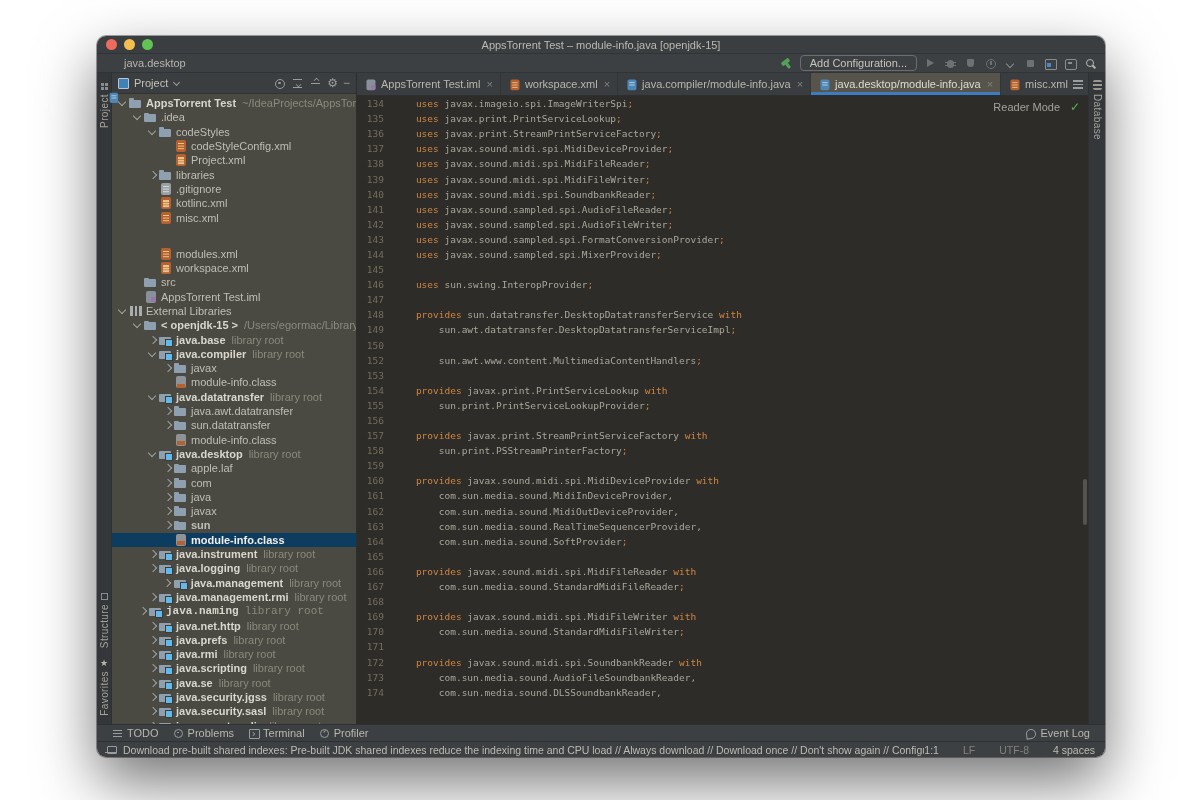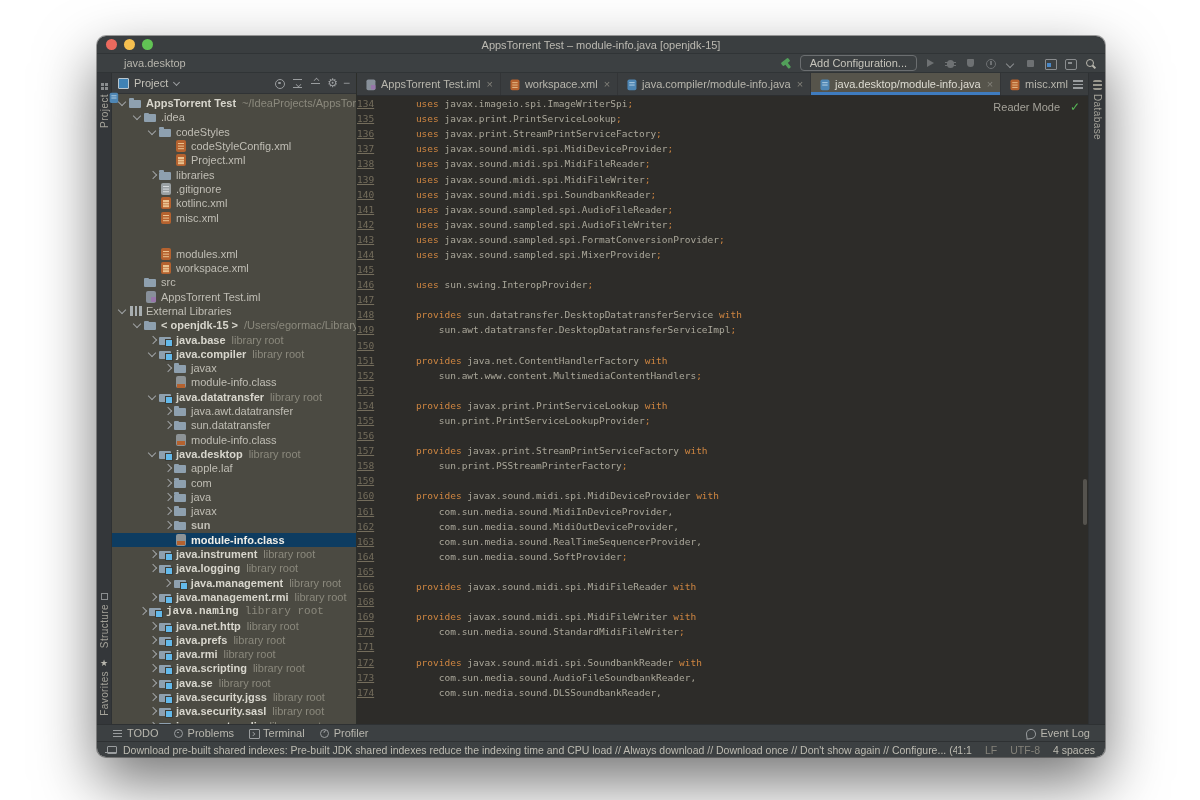--- a/index.html
+++ b/index.html
@@ -151,21 +151,21 @@
   .tabs{ display:flex; flex:1; min-width:0; overflow:hidden; }
   .tab{ display:flex; align-items:center; gap:4px; padding:0 7px; border-right:1px solid #333537;
     font-size:11px; color:#b8b6ad; white-space:nowrap; }
   .tab.active{ background:#56544b; color:#deDCd3; color:#dedcd3; box-shadow:inset 0 -3px 0 #3f7cbf; }
   .tab .t-ico{ transform:scale(.9); margin-right:0; }
   .tab-close{ color:#83817a; font-size:11px; margin-left:2px; }
   .ic-hidtabs{ align-self:center; margin:0 5px 0 3px; width:10px; height:9px;
     background:linear-gradient(0deg,#9a9d9f 0 1.6px,transparent 1.6px 3.6px,#9a9d9f 3.6px 5.2px,transparent 5.2px 7.2px,#9a9d9f 7.2px 9px); flex:none; }
   .editor{ flex:1; position:relative; overflow:hidden; font-family:"DejaVu Sans Mono", monospace; }
   .cl{ height:15.1px; display:flex; align-items:center; }
-  .ln{ width:36px; flex:none; text-align:left; padding-right:9px; color:#746d5c; font-size:9.5px;text-decoration:underline; }
+  .ln{ width:36px; flex:none; text-align:right; padding-right:9px; color:#746d5c; font-size:9.5px; }
   .ct{ white-space:pre; font-size:9.5px; color:#aaa79a; }
   .tok-k{ color:#cf8641; } .tok-s{ color:#cf8641; } .tok-p{ color:#aaa79a; }
   .reader{ position:absolute; top:5px; right:28px; font-size:11px; color:#a4a299;
     font-family:"Liberation Sans", sans-serif; }
   .reader-check{ position:absolute; top:4px; right:8px; color:#55b455; font-size:12px;
     font-family:"Liberation Sans", sans-serif; }
   .vscroll{ position:absolute; right:1px; top:383px; width:4px; height:46px; background:#77756d; opacity:.55; border-radius:2px; }
   
   .toolbar-bottom{ height:17px; flex:none; background:#3c4042; border-top:1px solid #2e3133;
     display:flex; align-items:center; padding:0 8px; }
@@ -188,21 +188,21 @@
     background:#9a9d9f; transform:rotate(40deg); }
   .bico-eventlog::before{ content:''; position:absolute; left:1px; top:1px; width:8px; height:8px;
     border:1.4px solid #9a9d9f; border-radius:50% 50% 50% 0; transform:rotate(-8deg); }
   .statusbar{ height:16px; flex:none; background:#3c4042; border-top:1px solid #2e3133;
     display:flex; align-items:center; padding:0 10px 0 8px; font-size:10.5px; color:#bdbbb2; }
   .ic-laptop{ width:11px; height:10px; position:relative; margin-right:7px; flex:none; }
   .ic-laptop::before{ content:''; position:absolute; left:1.5px; top:1px; width:8px; height:6px;
     border:1.2px solid #9a9d9f; border-radius:1px; }
   .ic-laptop::after{ content:''; position:absolute; left:0; top:7.6px; width:11px; height:1.4px; background:#9a9d9f; }
   .status-msg{ white-space:nowrap; overflow:hidden; }
-  .status-right{ margin-left:auto; display:flex; gap:13px; white-space:nowrap;align-items:flex-end; }
+  .status-right{ margin-left:auto; display:flex; gap:24px; white-space:nowrap;align-items:flex-end; }
   .status-right .dim{ color:#84827a; }
 </style>
 </head>
 <body>
 
 <div class="window">
 
   <div class="titlebar">
     <div class="lights">
       <span class="light red"></span>
@@ -598,24 +598,20 @@
           </div>
           <div class="cl">
             <span class="ln">149</span>
             <span class="ct"><span class="tok-p">        sun.awt.datatransfer.DesktopDatatransferServiceImpl</span><span class="tok-s">;</span></span>
           </div>
           <div class="cl">
             <span class="ln">150</span>
             <span class="ct"></span>
           </div>
           <div class="cl">
-            <span class="ln">151</span>
-            <span class="ct"><span class="tok-k">    provides </span><span class="tok-p">java.net.ContentHandlerFactory </span><span class="tok-k">with</span></span>
-          </div>
-          <div class="cl">
             <span class="ln">152</span>
             <span class="ct"><span class="tok-p">        sun.awt.www.content.MultimediaContentHandlers</span><span class="tok-s">;</span></span>
           </div>
           <div class="cl">
             <span class="ln">153</span>
             <span class="ct"></span>
           </div>
           <div class="cl">
             <span class="ln">154</span>
             <span class="ct"><span class="tok-k">    provides </span><span class="tok-p">javax.print.PrintServiceLookup </span><span class="tok-k">with</span></span>
@@ -660,20 +656,24 @@
             <span class="ln">164</span>
             <span class="ct"><span class="tok-p">        com.sun.media.sound.SoftProvider</span><span class="tok-s">;</span></span>
           </div>
           <div class="cl">
             <span class="ln">165</span>
             <span class="ct"></span>
           </div>
           <div class="cl">
             <span class="ln">166</span>
             <span class="ct"><span class="tok-k">    provides </span><span class="tok-p">javax.sound.midi.spi.MidiFileReader </span><span class="tok-k">with</span></span>
+          </div>
+          <div class="cl">
+            <span class="ln">167</span>
+            <span class="ct"><span class="tok-p">        com.sun.media.sound.StandardMidiFileReader</span><span class="tok-s">;</span></span>
           </div>
           <div class="cl">
             <span class="ln">168</span>
             <span class="ct"></span>
           </div>
           <div class="cl">
             <span class="ln">169</span>
             <span class="ct"><span class="tok-k">    provides </span><span class="tok-p">javax.sound.midi.spi.MidiFileWriter </span><span class="tok-k">with</span></span>
           </div>
           <div class="cl">

